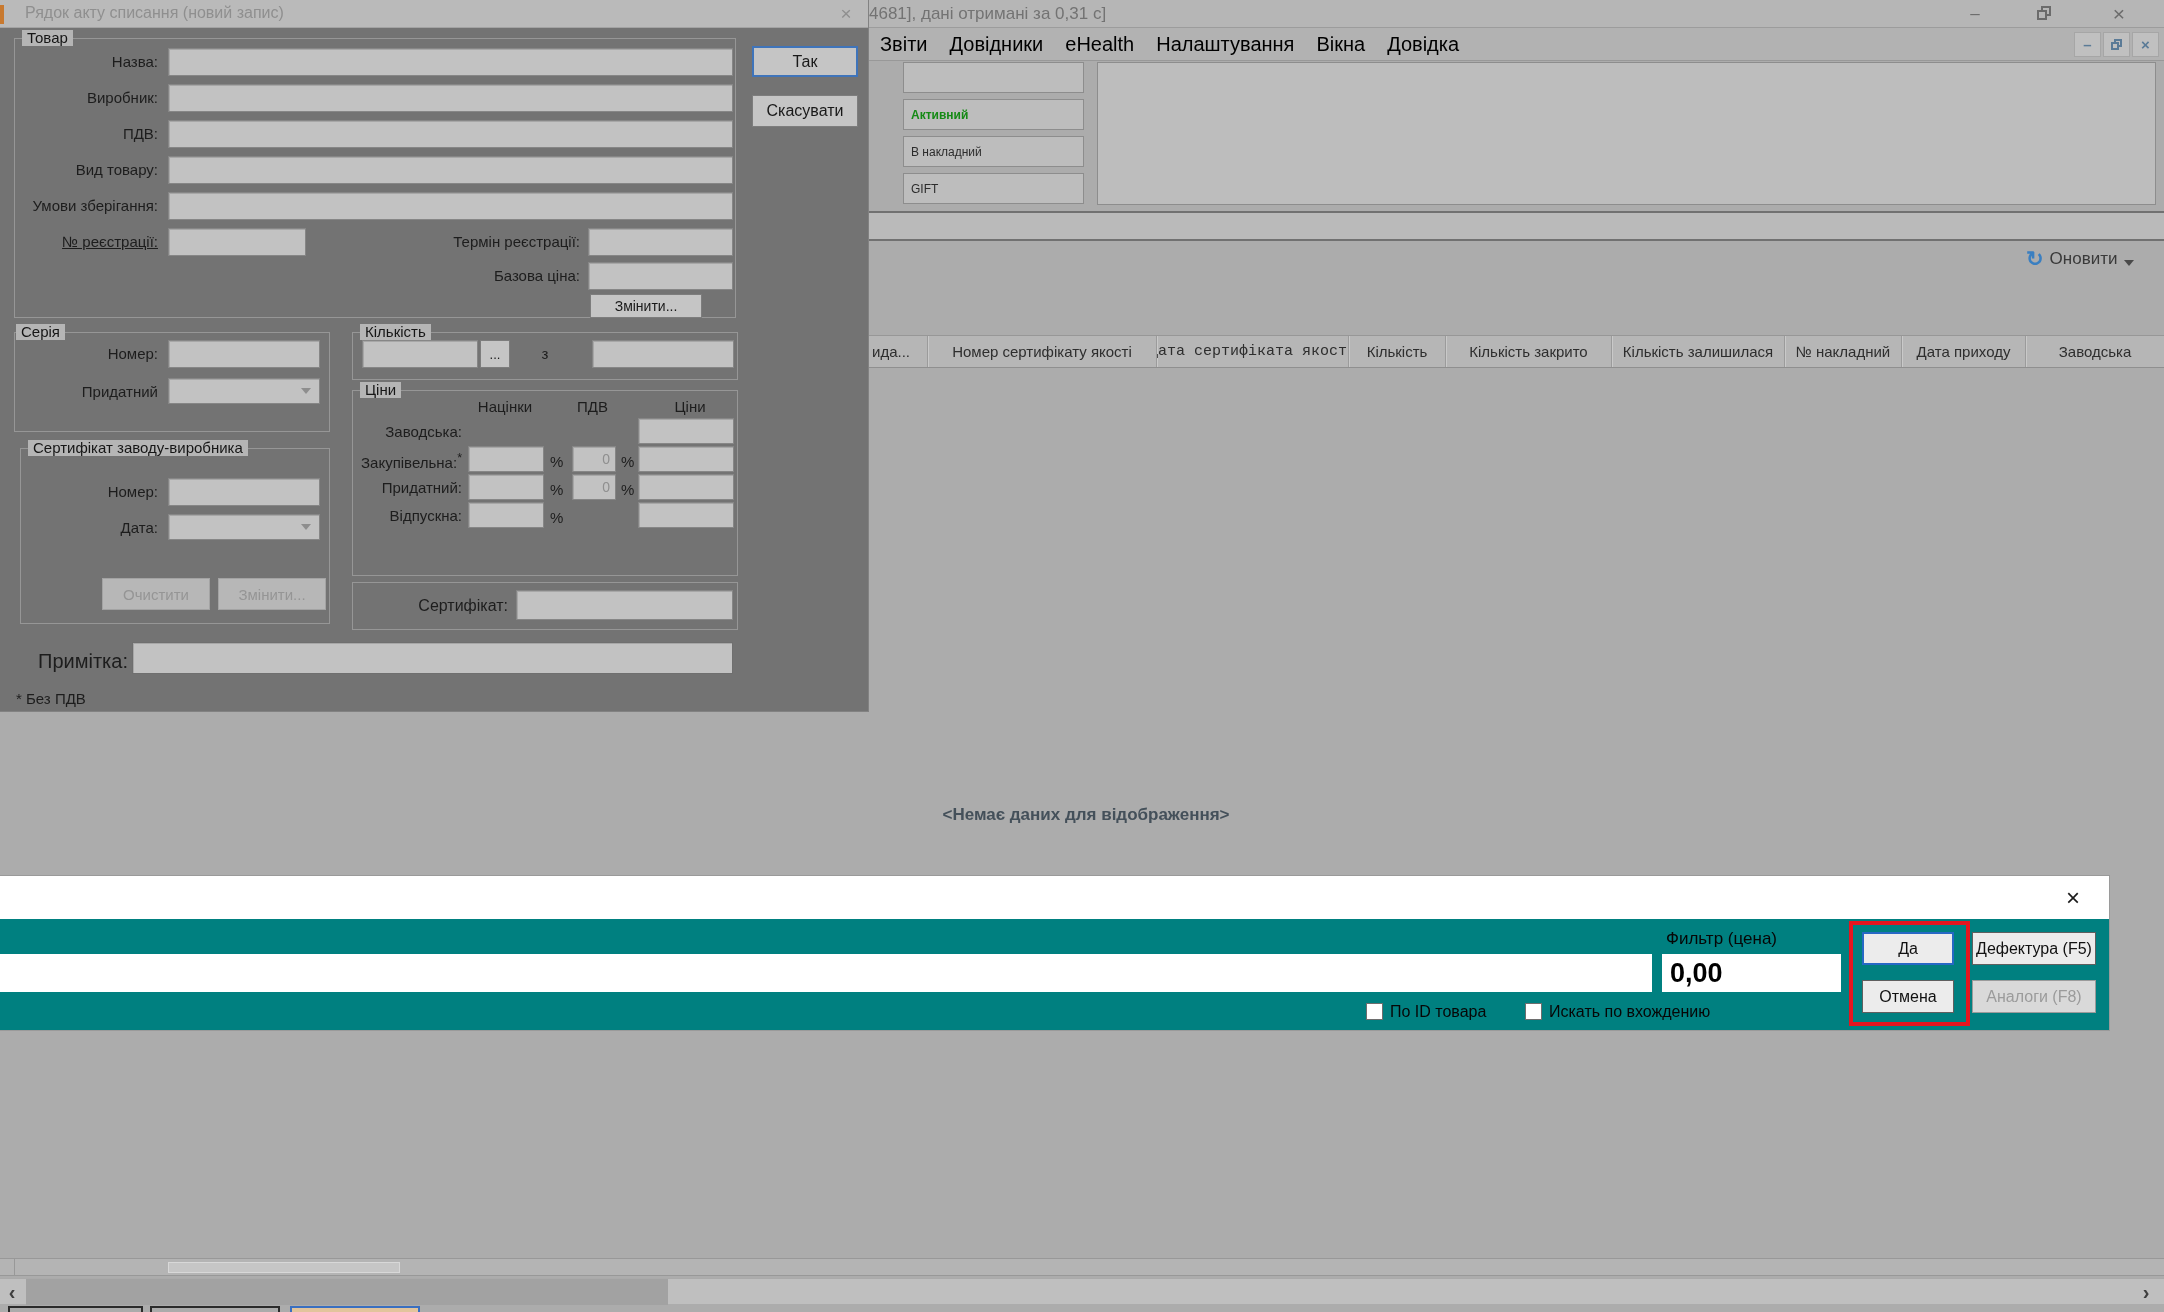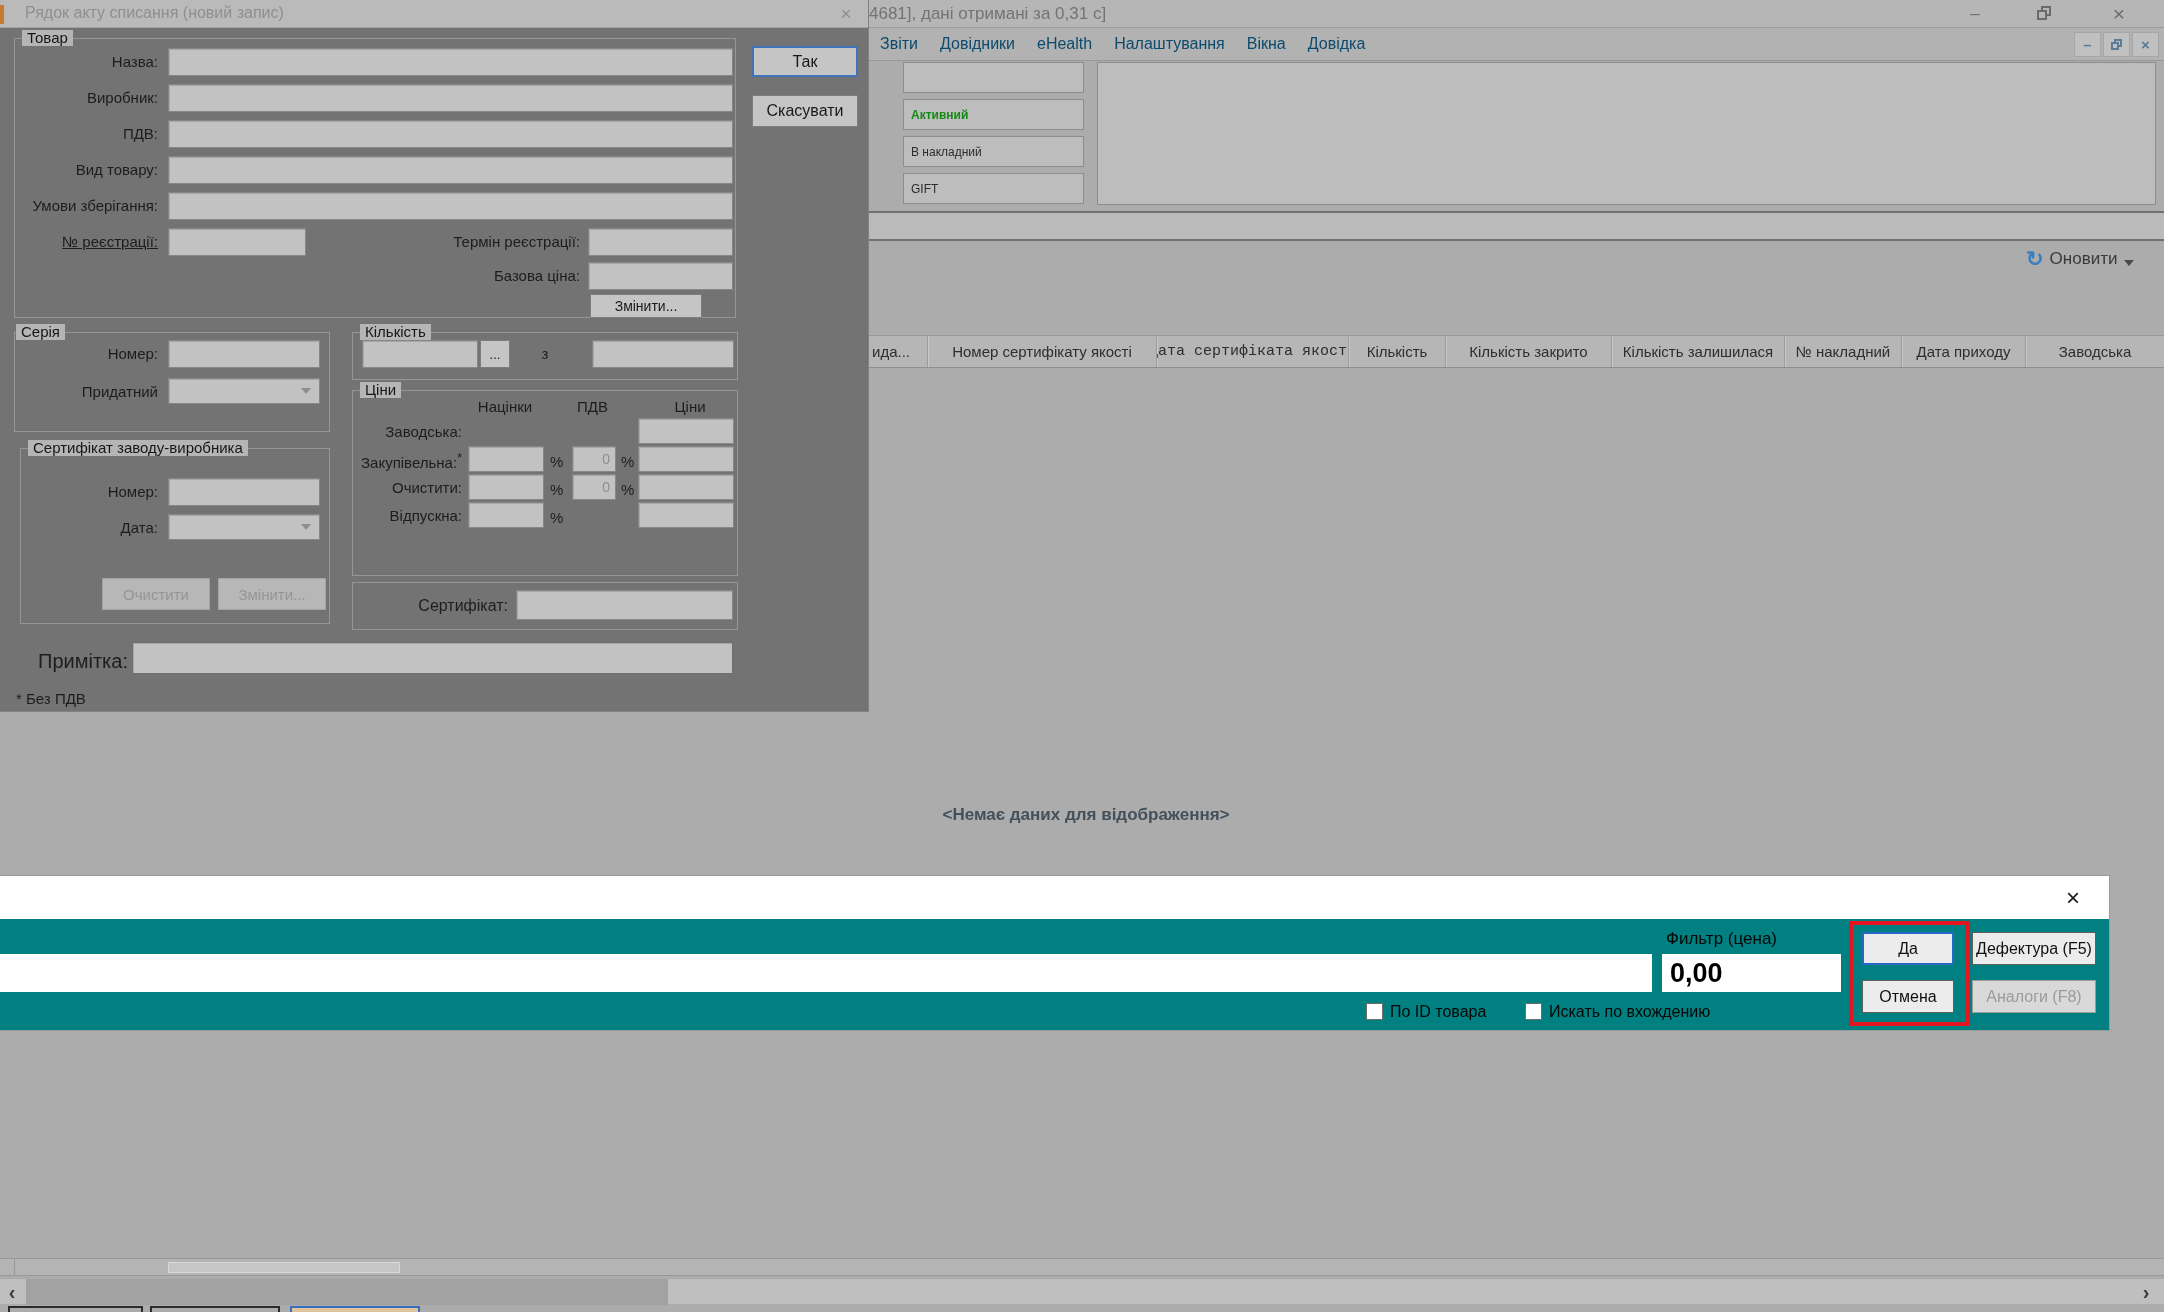--- a/index.html
+++ b/index.html
@@ -8,21 +8,21 @@
   .abs { position:absolute; }
 
   
   .mw-titlebar { left:0; top:0; width:2164px; height:28px; background:#b6b6b6; border-bottom:1px solid #9c9c9c; }
   .mw-title { position:absolute; left:869px; top:4px; font-size:17px; color:#737373; white-space:nowrap; }
   .winbtn { position:absolute; top:0; width:46px; height:28px; display:flex; align-items:center; justify-content:center; color:#6b6b6b; font-size:17px; }
   .sq { position:absolute; border:2px solid #6b6b6b; width:10px; height:10px; background:transparent; }
 
   .menubar { left:0; top:28px; width:2164px; height:33px; background:#b2b2b2; border-bottom:1px solid #989898; }
   .menu-items { position:absolute; left:869px; top:0; height:32px; display:flex; align-items:center; }
-  .menu-item { padding:0 11px; font-size:16px; color:#0c4a6e; }
+  .menu-item { padding:0 11px; font-size:20px; color:#000000; }
   .mdibtn { position:absolute; top:4px; width:27px; height:25px; background:#c0c0c0; border:1px solid #a6a6a6; display:flex; align-items:center; justify-content:center; color:#5b7b97; font-weight:bold; font-size:15px; }
 
   .bg-lbl { position:absolute; width:46px; text-align:right; font-size:16px; color:#2c2c2c; }
   .bg-inp { position:absolute; left:903px; width:181px; height:31px; background:#bdbdbd; border:1px solid #8d8d8d; font-size:12px; color:#2c2c2c; display:flex; align-items:center; padding-left:7px; }
   .bg-panel { left:1097px; top:62px; width:1059px; height:143px; background:#bdbdbd; border:1px solid #8d8d8d; }
   .bg-toolbar { left:830px; top:211px; width:1334px; height:30px; background:#bababa; border-top:2px solid #717171; border-bottom:2px solid #717171; }
 
   .refresh { left:2026px; top:249px; display:flex; align-items:center; gap:6px; }
   .refresh-ico { color:#3a7fc1; font-size:21px; font-weight:bold; line-height:20px; }
   .refresh-txt { font-size:17px; color:#3a3a3a; }
@@ -201,21 +201,21 @@
   <span class="lbl" style="left:300px;width:162px;top:423px;">Заводська:</span>
   <div class="inp" style="left:638px;top:418px;width:96px;height:26px;"></div>
 
   <span class="lbl" style="left:300px;width:162px;top:451px;"><span>Закупівельна:</span><sup>*</sup></span>
   <div class="inp" style="left:468px;top:446px;width:76px;height:26px;"></div>
   <span class="pct" style="left:550px;top:453px;">%</span>
   <div class="inp vat0" style="left:572px;top:446px;width:44px;height:26px;">0</div>
   <span class="pct" style="left:621px;top:453px;">%</span>
   <div class="inp" style="left:638px;top:446px;width:96px;height:26px;"></div>
 
-  <span class="lbl" style="left:300px;width:162px;top:479px;">Очистити:</span>
+  <span class="lbl" style="left:300px;width:162px;top:479px;">Придатний:</span>
   <div class="inp" style="left:468px;top:474px;width:76px;height:26px;"></div>
   <span class="pct" style="left:550px;top:481px;">%</span>
   <div class="inp vat0" style="left:572px;top:474px;width:44px;height:26px;">0</div>
   <span class="pct" style="left:621px;top:481px;">%</span>
   <div class="inp" style="left:638px;top:474px;width:96px;height:26px;"></div>
 
   <span class="lbl" style="left:300px;width:162px;top:507px;">Відпускна:</span>
   <div class="inp" style="left:468px;top:502px;width:76px;height:26px;"></div>
   <span class="pct" style="left:550px;top:509px;">%</span>
   <div class="inp" style="left:638px;top:502px;width:96px;height:26px;"></div>

